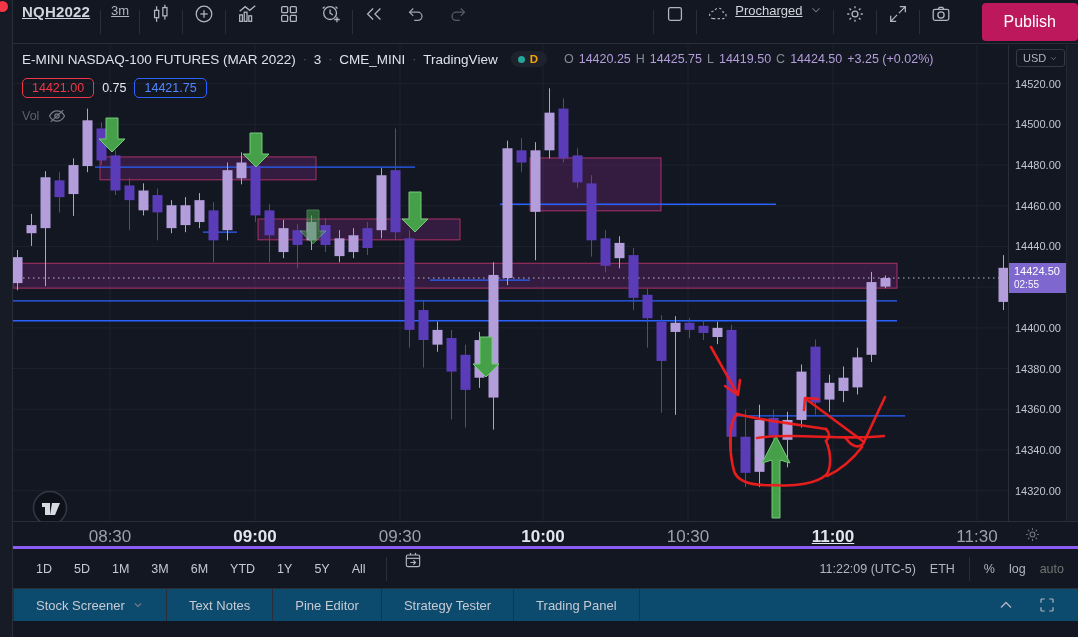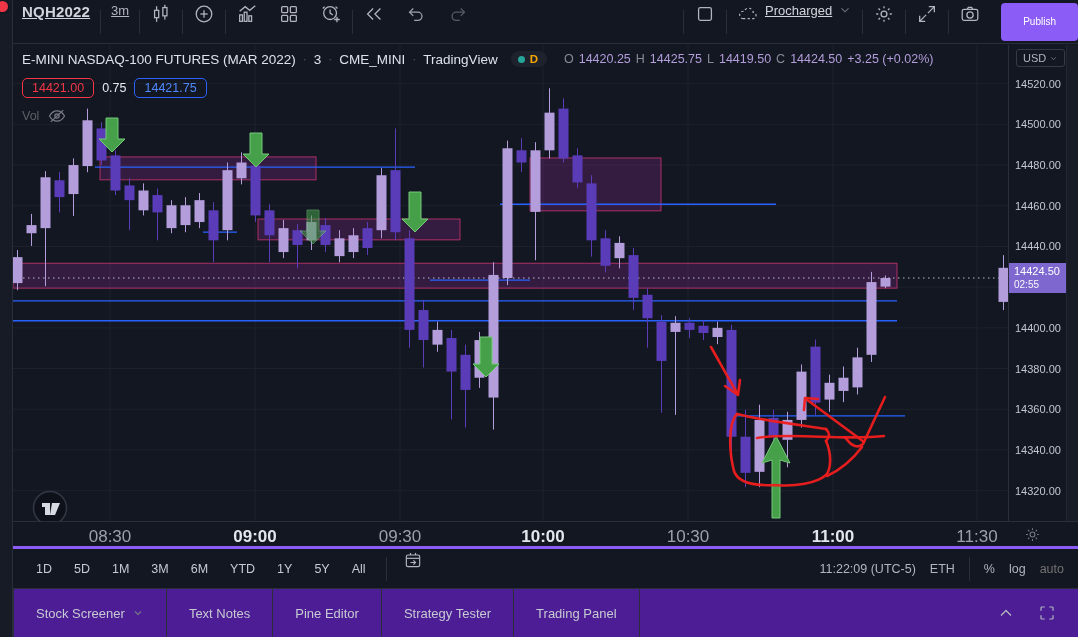--- a/index.html
+++ b/index.html
@@ -15,22 +15,22 @@
   
   #topbar { position:absolute; left:13px; top:0; width:1065px; height:44px; background:#131722;
             border-bottom:1px solid #2a2e39; display:flex; align-items:center; z-index:40; }
   .tb-btn { display:flex; align-items:flex-start; gap:6px; padding:0 10px; height:38px; cursor:pointer;
             color:#d1d4dc; border-radius:4px; flex:none;text-decoration:underline; }
   .tb-div { width:1px; height:24px; background:#2a2e39; flex:none; }
   .icon { display:inline-flex; align-items:center; justify-content:center; flex:none; }
   .icon svg { display:block; }
   #symbol-btn { font-weight:bold; font-size:15px; padding-left:9px; letter-spacing:.2px; }
   #interval-btn { color:#b2b5be; font-size:13px; }
-  #publish-btn { margin-left:10px; height:38px; padding:0 22px; background:#8b5cf6; color:#fff;
-                 border:none; border-radius:4px; font-size:10px; font-family:inherit; cursor:pointer; }
+  #publish-btn { margin-left:20px; height:38px; padding:0 22px; background:#be185d; color:#fff;
+                 border:none; border-radius:4px; font-size:16px; font-family:inherit; cursor:pointer; }
   #account-btn { color:#d1d4dc; }
   
   #chart-wrap { position:absolute; left:13px; top:45px; width:995px; height:476px; overflow:hidden; }
   #chart-svg { position:absolute; left:0; top:0; }
   
   #legend { position:absolute; left:9px; top:3px; z-index:10; }
   #legend-row1 { display:flex; align-items:center; gap:7px; height:22px; font-size:13.5px; color:#dde1ea; }
   .sep-dot { color:#565b66; font-size:12px; }
   #d-badge { display:flex; align-items:center; gap:5px; background:#1e222d; border-radius:9px;
              padding:2px 9px 2px 7px; margin-left:6px; }
@@ -63,21 +63,21 @@
   .t-tick.bold { color:#e3e6ec; font-weight:bold; }
   #axis-corner { position:absolute; left:1008px; top:521px; width:70px; height:25px; border-top:1px solid #2a2e39;
                  background:#131722; z-index:22; display:flex; align-items:center; padding-left:16px; }
   
   #toolbar2 { position:absolute; left:0; top:546px; width:1078px; height:42px; background:#131722;
               border-top:3px solid #8b5cf6; display:flex; align-items:center; padding:0 14px 0 28px; z-index:25; }
   .range-btn { color:#c6cad3; font-size:12.5px; padding:4px 8px; border-radius:3px; cursor:pointer; flex:none; }
   #tb2-right { margin-left:auto; display:flex; align-items:center; gap:14px; color:#b2b5be; font-size:12.5px; }
   #auto-btn { color:#737373; }
   
-  #tabs-panel { position:absolute; left:0; top:588px; width:1078px; height:49px; background:#4c1d95;
+  #tabs-panel { position:absolute; left:0; top:588px; width:1078px; height:33px; background:#0c4a6e;
                 border-top:1px solid #2a2e39; display:flex; align-items:center; z-index:25; }
   .tab { display:flex; align-items:center; gap:7px; padding:0 22px; height:100%; color:#c6cad3;
          font-size:13px; cursor:pointer; border-right:1px solid #2a2e39; }
   .tab:first-child { border-left:1px solid #2a2e39; margin-left:13px; }
   #tabs-right { margin-left:auto; display:flex; align-items:center; gap:22px; padding-right:22px; }
 </style>
 </head>
 <body>
 
 <div id="app">
@@ -478,21 +478,21 @@
     </div>
   </div>
   <div id="right-strip"></div>
 
   <div id="time-axis">
       <div class="t-tick" style="left: 97px;">08:30</div>
       <div class="t-tick bold" style="left: 242px;">09:00</div>
       <div class="t-tick" style="left: 387px;">09:30</div>
       <div class="t-tick bold" style="left: 530px;">10:00</div>
       <div class="t-tick" style="left: 675px;">10:30</div>
-      <div class="t-tick bold" style="left: 820px;">11:00</div>
+      <div class="t-tick bold" style="left: 820px; text-decoration: underline;">11:00</div>
       <div class="t-tick" style="left: 964px;">11:30</div>
     </div>
   <div id="axis-corner">
     <span class="icon">
       <svg width="17" height="17" viewBox="0 0 24 24" fill="none" stroke="#787b86" stroke-width="1.5">
         <circle cx="12" cy="12" r="3.4"></circle>
         <path d="M12,3 v2.6 M12,18.4 V21 M3,12 h2.6 M18.4,12 H21 M5.6,5.6 l1.9,1.9 M16.5,16.5 l1.9,1.9 M18.4,5.6 l-1.9,1.9 M7.5,16.5 l-1.9,1.9"></path>
       </svg>
       </span>
   </div>

